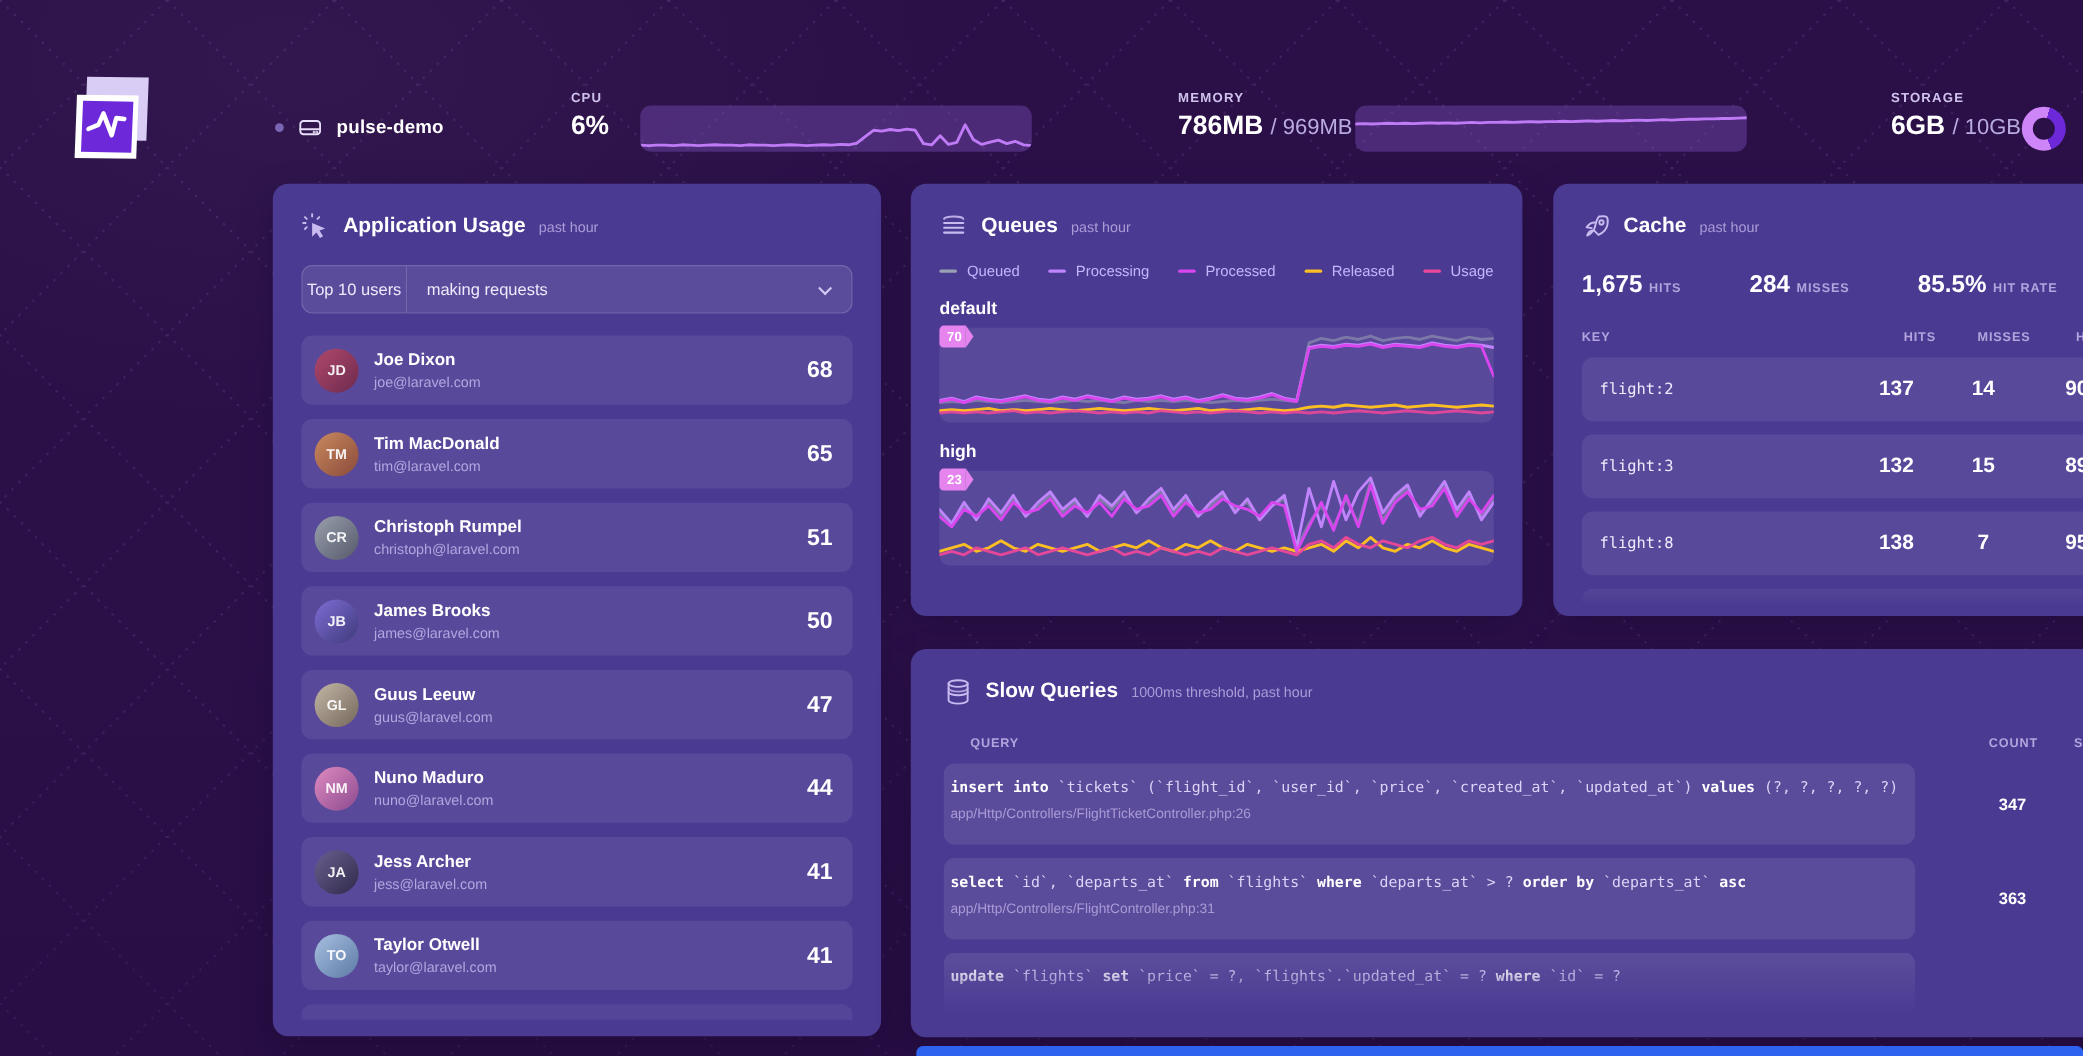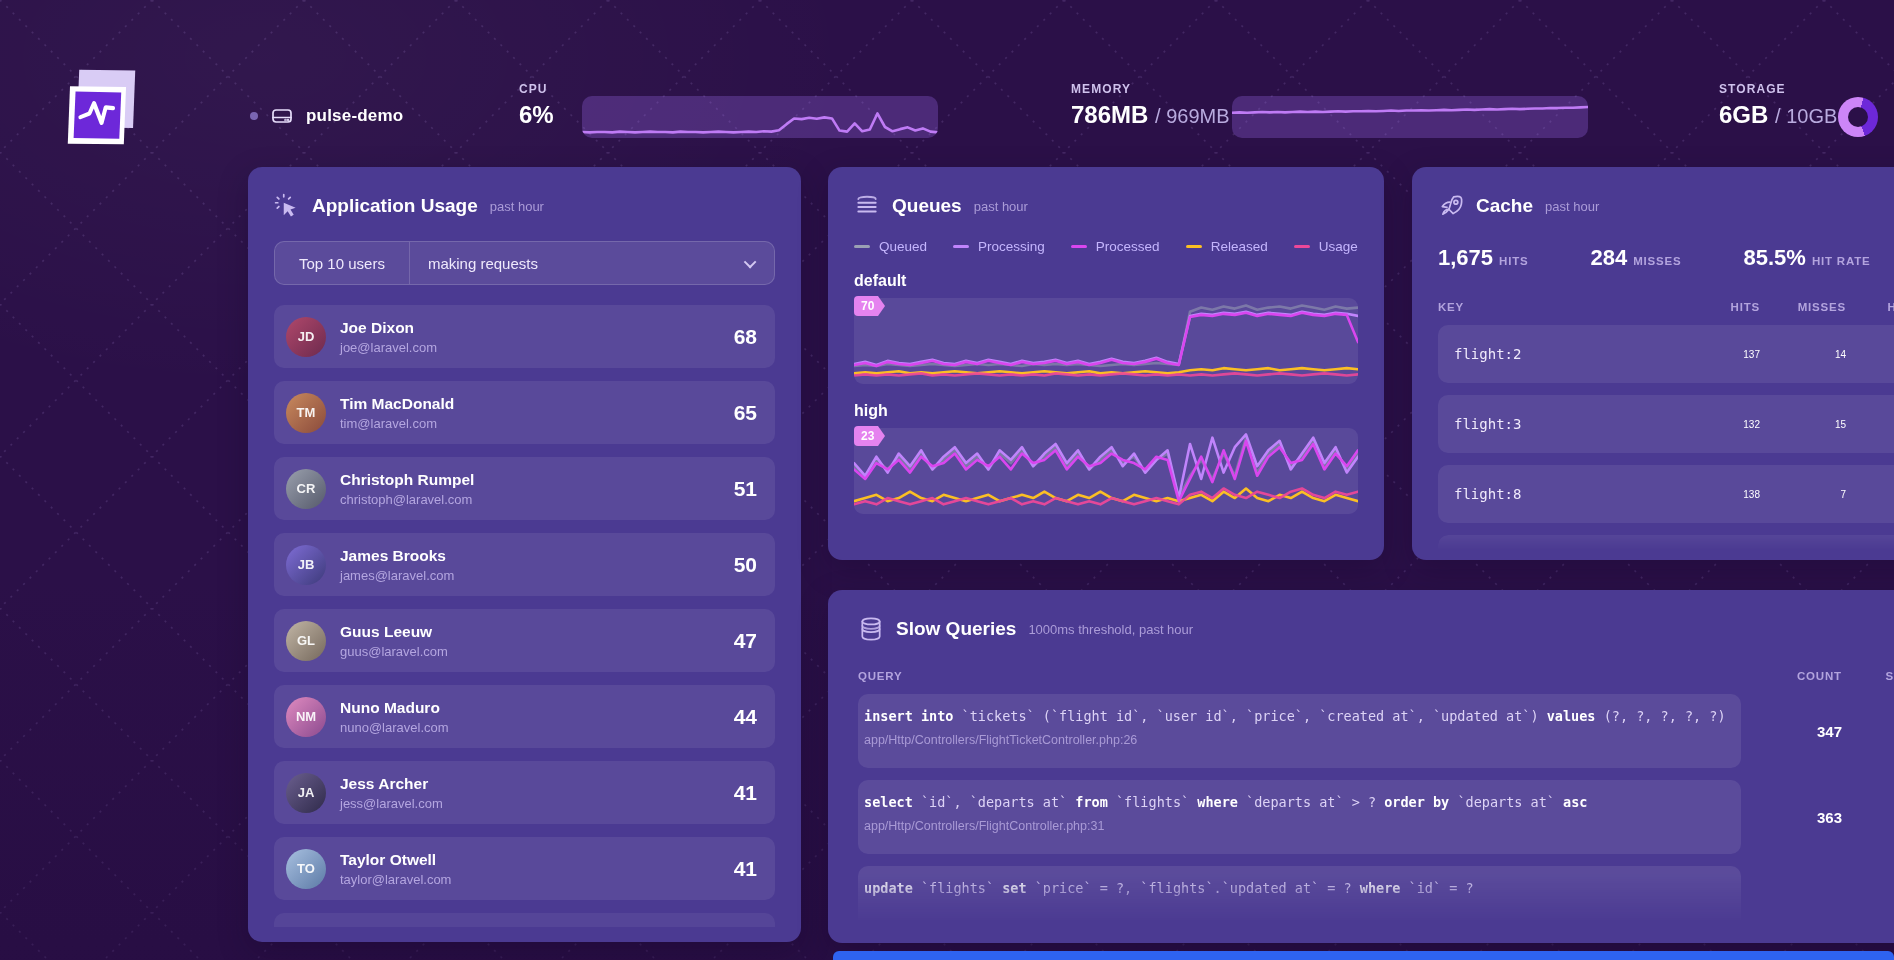--- a/index.html
+++ b/index.html
@@ -43,21 +43,21 @@
   .icon { flex:0 0 auto; display:block; }
 
   .card-app   { left:248px;  top:167px; width:553px;  height:775px; padding:26px; overflow:hidden; }
   .card-queues{ left:828px;  top:167px; width:556px;  height:393px; padding:26px; }
   .card-cache { left:1412px; top:167px; width:560px;  height:393px; padding:26px; overflow:hidden; }
   .card-slow  { left:828px;  top:590px; width:1150px; height:353px; padding:26px 30px; overflow:hidden; }
 
   
   .select-wrap { margin-top:22px; display:flex; align-items:center; height:44px; border-radius:10px;
                  background:rgba(255,255,255,.09); border:1px solid rgba(255,255,255,.16); font-size:15px; }
-  .select-left { padding:0 24px; display:flex; align-items:center; height:100%; border-right:1px solid rgba(255,255,255,.16); color:#efe9fc; }
+  .select-left { padding:0 4px; display:flex; align-items:center; height:100%; border-right:1px solid rgba(255,255,255,.16); color:#efe9fc; }
   .select-right { flex:1; padding:0 18px; display:flex; align-items:center; justify-content:space-between; color:#efe9fc; cursor:pointer; }
   .chev { width:9px; height:9px; border-left:2px solid #d4c8f2; border-bottom:2px solid #d4c8f2;
           transform:rotate(-45deg) translateY(-2px); }
   .user-list { margin-top:20px; display:flex; flex-direction:column; gap:13px; }
   .user-row { display:flex; align-items:center; gap:14px; height:63px; padding:0 18px 0 12px;
               border-radius:10px; background:rgba(255,255,255,.08); }
   .avatar { width:40px; height:40px; border-radius:50%; display:flex; align-items:center; justify-content:center;
             font-size:13px; font-weight:700; color:rgba(255,255,255,.92); }
   .user-row:nth-of-type(1) .avatar { background:linear-gradient(135deg,#b0486b,#6d2a4e); }
   .user-row:nth-of-type(2) .avatar { background:linear-gradient(135deg,#c98a5e,#8a4a3b); }
@@ -91,28 +91,28 @@
   .stat-value { font-size:22px; font-weight:700; }
   .stat-label { font-size:11.5px; font-weight:700; letter-spacing:.07em; color:#b3a4de; margin-left:6px; }
   .tbl-head { display:flex; margin-top:30px; font-size:11.5px; font-weight:700; letter-spacing:.07em; color:#b3a4de; }
   .cache-cols .c-key { flex:1; }
   .cache-cols .c-hits { width:72px; text-align:right; }
   .cache-cols .c-miss { width:86px; text-align:right; }
   .cache-cols .c-rate { width:100px; text-align:right; }
   .cache-rows { margin-top:12px; display:flex; flex-direction:column; gap:12px; }
   .cache-row { display:flex; align-items:center; height:58px; padding:0; border-radius:10px; background:rgba(255,255,255,.08); }
   .cache-row .c-key { flex:1; padding-left:16px; font-family:"DejaVu Sans Mono", monospace; font-size:14px; color:#f0eafc; }
-  .cache-row .c-hits, .cache-row .c-miss, .cache-row .c-rate { font-size:10px; font-weight:400; text-align:right; }
+  .cache-row .c-hits, .cache-row .c-miss, .cache-row .c-rate { font-size:19px; font-weight:700; text-align:center; }
   .cache-row .c-hits { width:72px; } .cache-row .c-miss { width:86px; } .cache-row .c-rate { width:100px; }
   .cache-stub { height:16px; border-radius:10px 10px 0 0; background:rgba(255,255,255,.06);
                 -webkit-mask-image:linear-gradient(#000,transparent); mask-image:linear-gradient(#000,transparent); }
 
   
   .sq-head-cols { display:flex; margin-top:28px; font-size:11.5px; font-weight:700; letter-spacing:.07em; color:#b3a4de; }
-  .sq-col-query { flex:0 0 860px; }
+  .sq-col-query { flex:0 0 860px;margin-left:24px; }
   .sq-col-count { width:126px; text-align:right; }
   .sq-col-slow  { width:108px; text-align:right; }
   .sq-rows { margin-top:12px; display:flex; flex-direction:column; gap:12px; }
   .sq-row { display:flex; align-items:center; }
   .sq-box { flex:0 0 883px; border-radius:10px; background:rgba(255,255,255,.09); padding:14px 6px; min-height:74px; }
   .sql { font-family:"DejaVu Sans Mono", monospace; font-size:13.5px; color:#ddd3f6; white-space:nowrap; overflow:hidden; }
   .sql b { color:#ffffff; }
   .sql-loc { margin-top:9px; font-size:12.5px; color:#a success; color:#a99ad6; }
   .sq-count { width:103px; text-align:right; font-size:15px; font-weight:700; }
   .sq-slow  { width:108px; text-align:right; font-size:15px; font-weight:700; }

